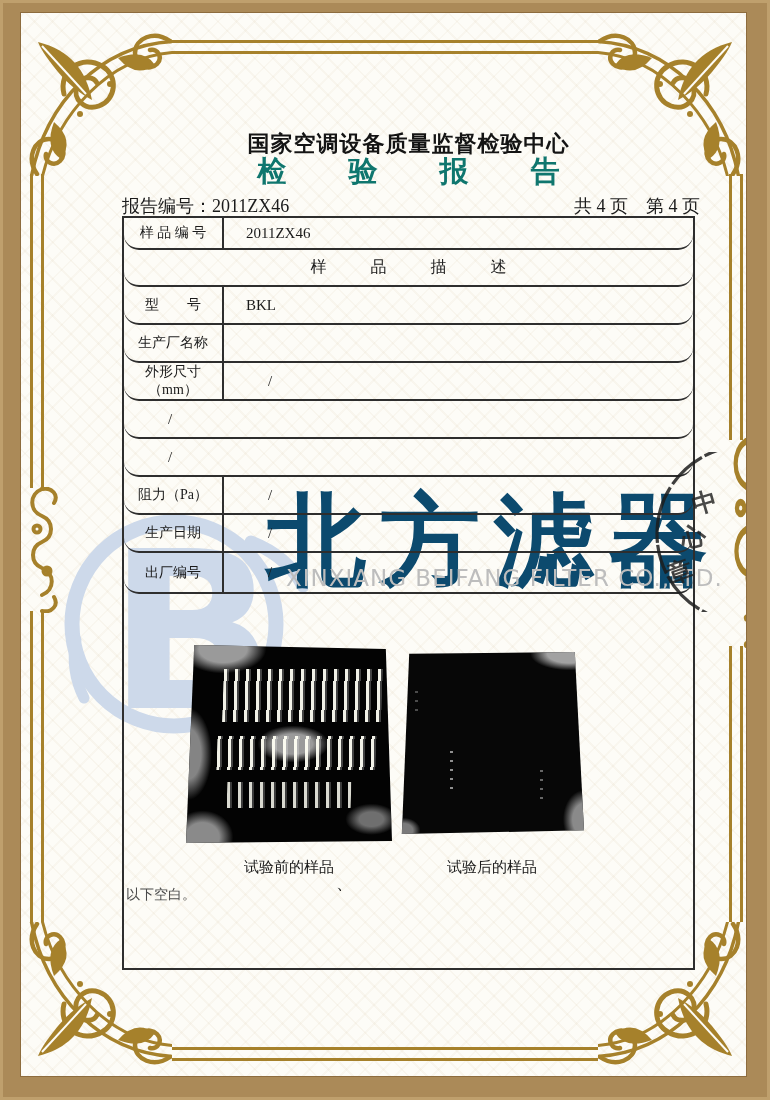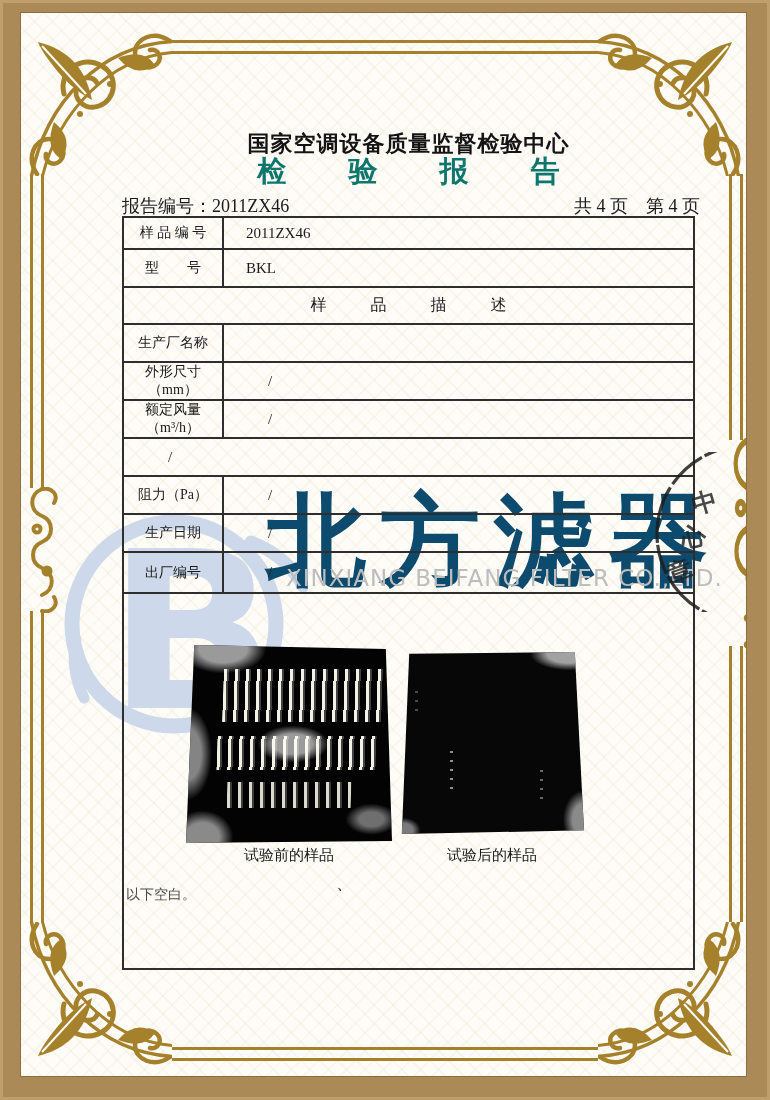--- a/index.html
+++ b/index.html
@@ -55,21 +55,21 @@
      font-family:"DejaVu Sans","Liberation Sans",sans-serif;
      font-size:22px;font-weight:bold;letter-spacing:1px;color:#141414;z-index:2;margin-top:6px;}
   .doc-title{position:absolute;left:122px;width:573px;top:152px;text-align:center;
      font-family:"DejaVu Sans","Liberation Sans",sans-serif;
      font-size:29px;font-weight:bold;letter-spacing:26px;text-indent:26px;color:#0f766e;z-index:2;}
   .meta-row{position:absolute;left:122px;top:194px;width:578px;display:flex;
      justify-content:space-between;font-size:18px;z-index:2;}
   
   .report-table{position:absolute;left:122px;top:216px;width:573px;height:754px;
      border:2px solid #2e2e2e;z-index:2;box-sizing:border-box;background:transparent;}
-  .trow{display:flex;border-bottom:2px solid #2e2e2e;box-sizing:border-box;}
+  .trow{display:flex;border-bottom:2px solid #2e2e2e;box-sizing:border-box;border-radius:15px;}
   .tcell-label{width:100px;border-right:2px solid #2e2e2e;display:flex;
      align-items:center;justify-content:center;font-size:14px;text-align:center;
      box-sizing:border-box;padding:0 2px;}
   .tcell-value{flex:1;display:flex;align-items:center;padding-left:22px;font-size:15px;}
   .slash{padding-left:44px;}
   .r-h32{height:32px;} .r-h37{height:37px;} .r-h38{height:38px;} .r-h41{height:41px;justify-content:flex-end;}
   .section-header{display:flex;align-items:center;justify-content:center;
      font-size:16px;letter-spacing:14px;text-indent:14px;}
   .remark-row{position:relative;height:372px;border-bottom:none;display:block;}
   .remark-text{position:absolute;left:16px;top:10px;font-size:15px;}
@@ -95,21 +95,21 @@
        radial-gradient(52px 22px at 92% 1%, #a2a2a2 0 42%, transparent 75%),
        radial-gradient(30px 42px at 100% 92%, #8a8a8a 0 38%, transparent 70%),
        radial-gradient(24px 18px at 2% 98%, #7a7a7a 0 38%, transparent 70%),
        #070707;
      clip-path:polygon(5% 1%, 95% 0, 100% 98%, 1% 100%);}
   .speck{position:absolute;background:repeating-linear-gradient(0deg,
        rgba(255,255,255,.55) 0 2px, transparent 2px 9px);width:3px;}
   .sp1{left:27%;top:52%;height:42px;}
   .sp2{left:76%;top:62%;height:34px;opacity:.7;}
   .sp3{left:8%;top:18%;height:26px;opacity:.5;}
-  .caption{position:absolute;top:252px;font-size:15px;text-align:center;}
+  .caption{position:absolute;top:264px;font-size:15px;text-align:center;}
   .cap-before{left:62px;width:206px;}
   .cap-after{left:276px;width:184px;}
   .pause-mark{position:absolute;left:212px;top:278px;font-size:17px;}
   .blank-note{position:absolute;left:2px;top:292px;font-size:14px;color:#4a4a4a;}
   
   .stamp{position:absolute;left:643px;top:452px;width:130px;height:160px;z-index:4;}
 </style>
 </head>
 <body>
 
@@ -135,34 +135,33 @@
     <span>报告编号：</span><span>2011ZX46</span>
   </span>
   <span>共 4 页　第 4 页</span>
 </div>
 
 <div class="report-table">
   <div class="trow r-h32">
     <div class="tcell-label">样 品 编 号</div>
     <div class="tcell-value">2011ZX46</div>
   </div>
+  <div class="trow r-h37 section-header">样　品　描　述</div>
   <div class="trow r-h38">
     <div class="tcell-label">型　　号</div>
     <div class="tcell-value">BKL</div>
   </div>
-  <div class="trow r-h37 section-header">样　品　描　述</div>
   <div class="trow r-h38">
     <div class="tcell-label">生产厂名称</div>
   </div>
   <div class="trow r-h38">
     <div class="tcell-label">外形尺寸（mm）</div>
     <div class="tcell-value slash">/</div>
   </div>
   <div class="trow r-h38">
-    <div class="tcell-label">额定风量（m³/h）</div>
     <div class="tcell-value slash">/</div>
   </div>
   <div class="trow r-h38">
     <div class="tcell-value slash">/</div>
   </div>
   <div class="trow r-h38">
     <div class="tcell-label">阻力（Pa）</div>
     <div class="tcell-value slash">/</div>
   </div>
   <div class="trow r-h38">

